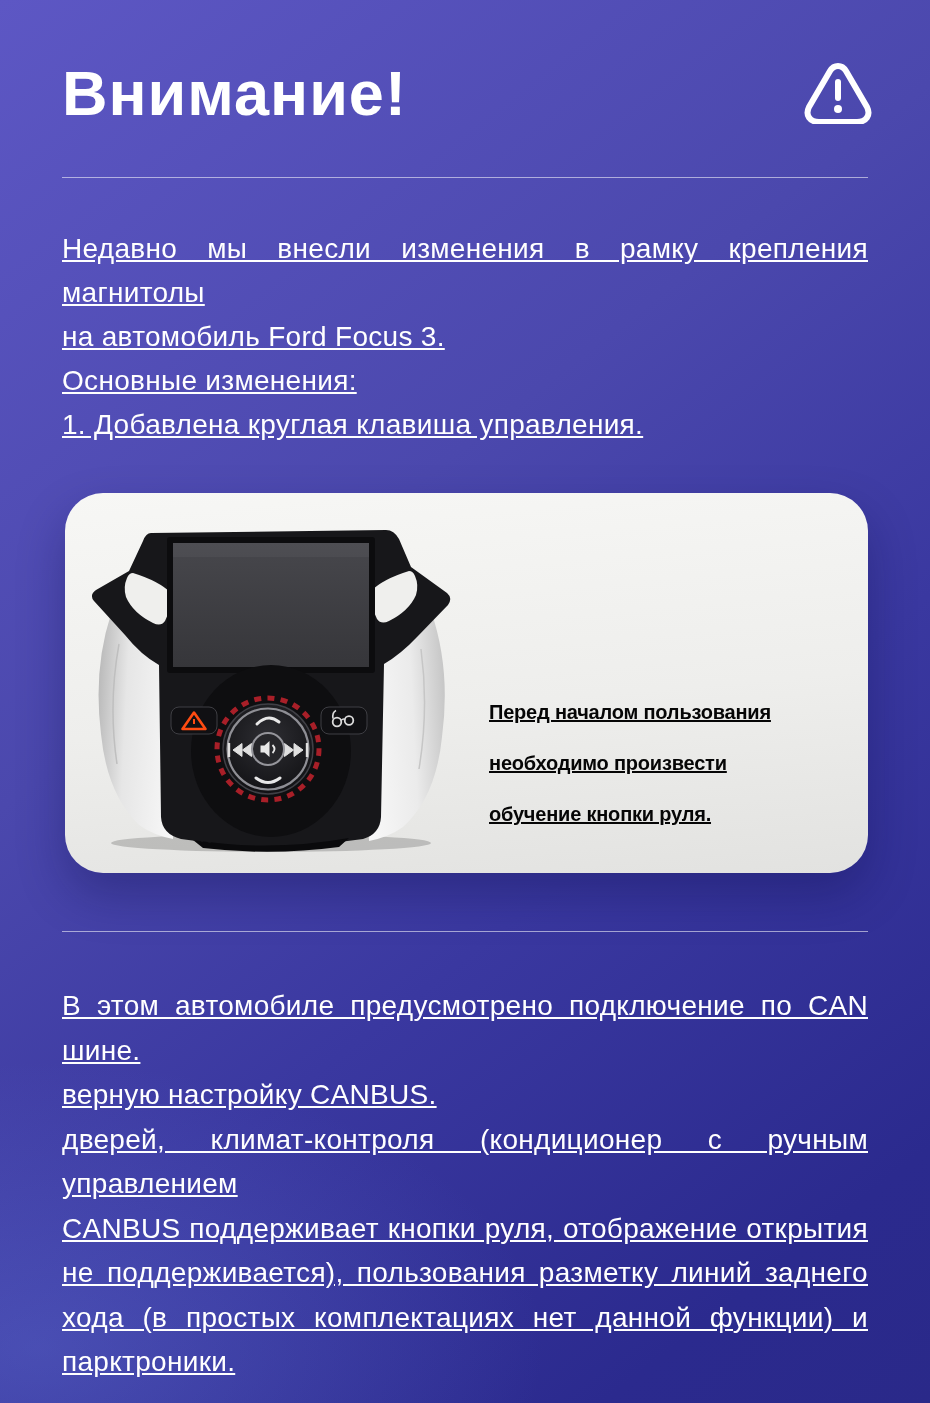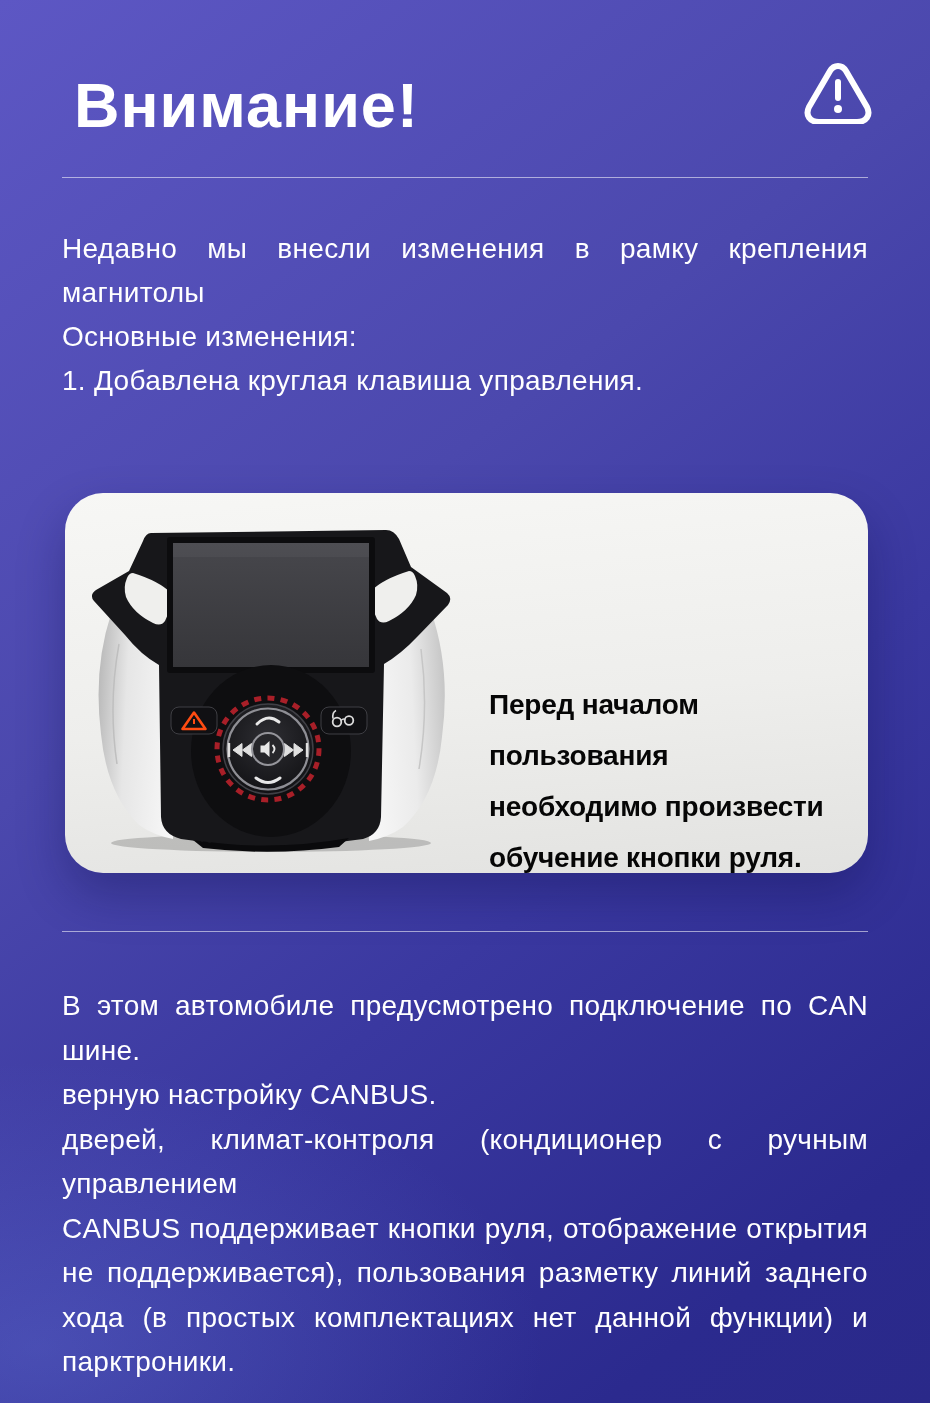--- a/index.html
+++ b/index.html
@@ -6,66 +6,67 @@
   body{
     width:930px;height:1403px;position:relative;overflow:hidden;
     font-family:"Liberation Sans","DejaVu Sans",sans-serif;
     background:
       radial-gradient(ellipse 820px 460px at 4% 96%, rgba(112,132,228,0.30), rgba(112,132,228,0) 62%),
       linear-gradient(142deg,#5d57c4 0%, #4b48ad 38%, #3a38a0 62%, #2b2a8e 88%, #2a2989 100%);
   }
   .page{position:absolute;inset:0;}
   
   .title{
-    position:absolute;left:62px;top:50px;margin:12px;
+    position:absolute;left:62px;top:50px;margin:0;
     color:#ffffff;font-size:63px;font-weight:700;letter-spacing:1px;line-height:86px;
   }
   .warn-icon{position:absolute;left:804px;top:60px;}
   
   .divider{position:absolute;left:62px;width:806px;height:1px;background:rgba(255,255,255,0.55);}
   .divider.d1{top:177px;}
   .divider.d2{top:931px;}
   
   .textblock{
     position:absolute;left:62px;width:806px;color:#ffffff;
     font-size:28px;line-height:44px;letter-spacing:0.3px;
   }
   .textblock.intro{top:227px;}
   .textblock.canbus{top:984px;line-height:44.5px;}
-  .line{text-align:left;white-space:normal;}
+  .line{text-align:left;white-space:normal;text-decoration:underline;}
   .line.just{text-align:justify;text-align-last:justify;}
   
   .card{
     position:absolute;left:65px;top:493px;width:803px;height:380px;border-radius:38px;
     background:linear-gradient(175deg,#f7f7f5 0%, #eeeeec 55%, #e2e2e0 100%);
     box-shadow:0 22px 48px rgba(12,12,70,0.32);
   }
   .device{position:absolute;left:16px;top:26px;}
   .caption{
-    position:absolute;left:424px;top:186px;width:372px;
-    color:#060606;font-size:28px;font-weight:700;line-height:51px;letter-spacing:-0.2px;
+    position:absolute;left:424px;top:194px;width:372px;
+    color:#060606;font-size:20px;font-weight:700;line-height:51px;letter-spacing:-0.2px;
   }
 </style>
 </head>
 <body>
 
 <div class="page">
 
   <h1 class="title">Внимание!</h1>
 
   <svg class="warn-icon" width="68" height="64" viewBox="0 0 68 64">
     <path d="M34 6 Q39 6 42 11 L63 47 Q66 53 63 57.5 Q60 62 53 62 L15 62 Q8 62 5 57.5 Q2 53 5 47 L26 11 Q29 6 34 6 Z" fill="none" stroke="#ffffff" stroke-width="6" stroke-linejoin="round"></path>
     <line x1="34" y1="22" x2="34" y2="38" stroke="#ffffff" stroke-width="6" stroke-linecap="round"></line>
     <circle cx="34" cy="49" r="4" fill="#ffffff"></circle>
   </svg>
 
   <div class="divider d1"></div>
 
   <div class="textblock intro" id="intro">
       <div class="line just">Недавно мы внесли изменения в рамку крепления магнитолы</div>
+      <div class="line">на автомобиль Ford Focus 3.</div>
       <div class="line">Основные изменения:</div>
       <div class="line">1. Добавлена круглая клавиша управления.</div>
     </div>
 
   <div class="card">
 
     <svg class="device" width="380" height="336" viewBox="0 0 380 336">
       <defs>
         <linearGradient id="gSilverL" x1="0" y1="0" x2="1" y2="0.15">
           <stop offset="0" stop-color="#b5b5b5"></stop>

